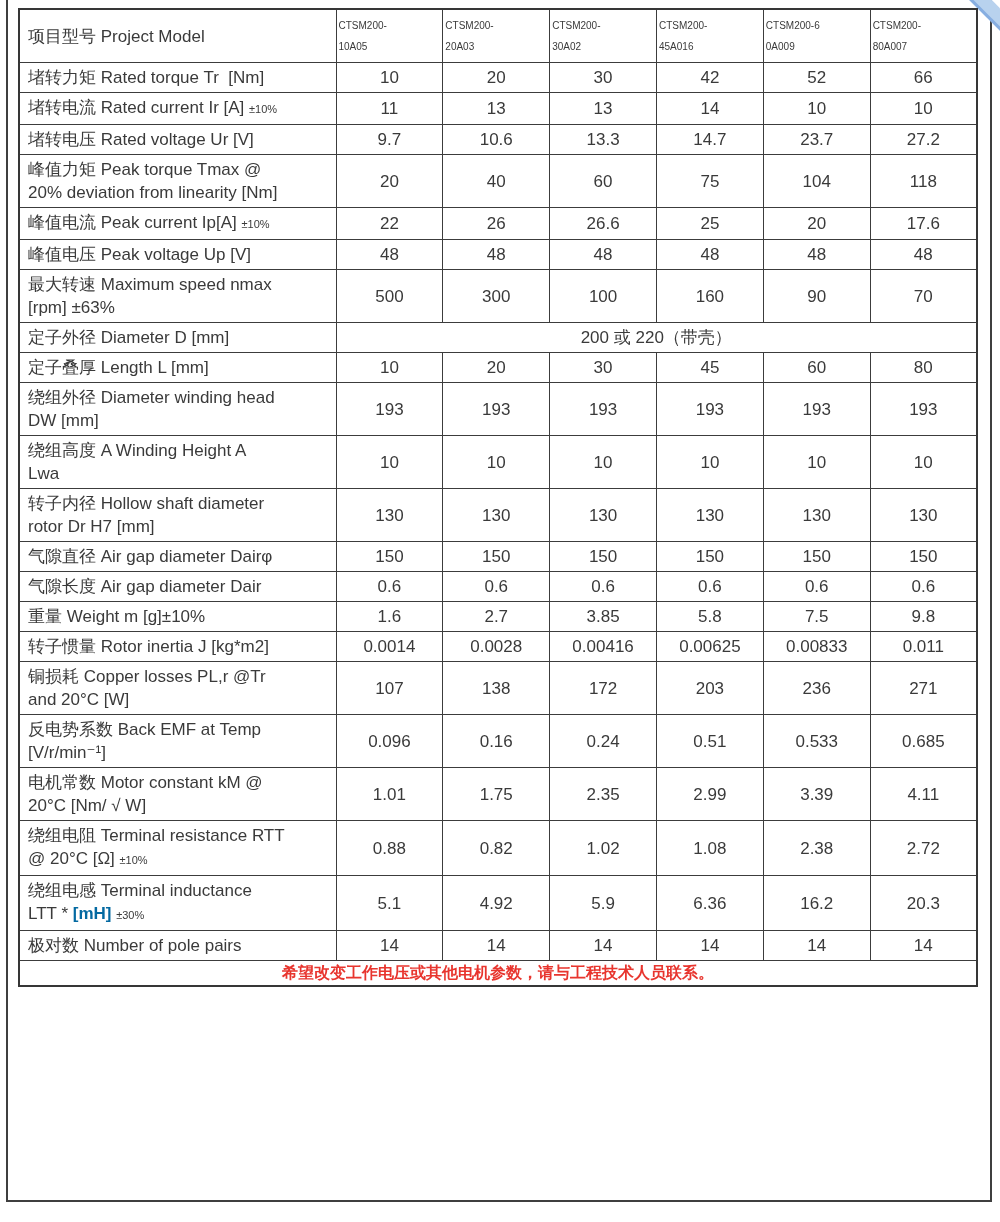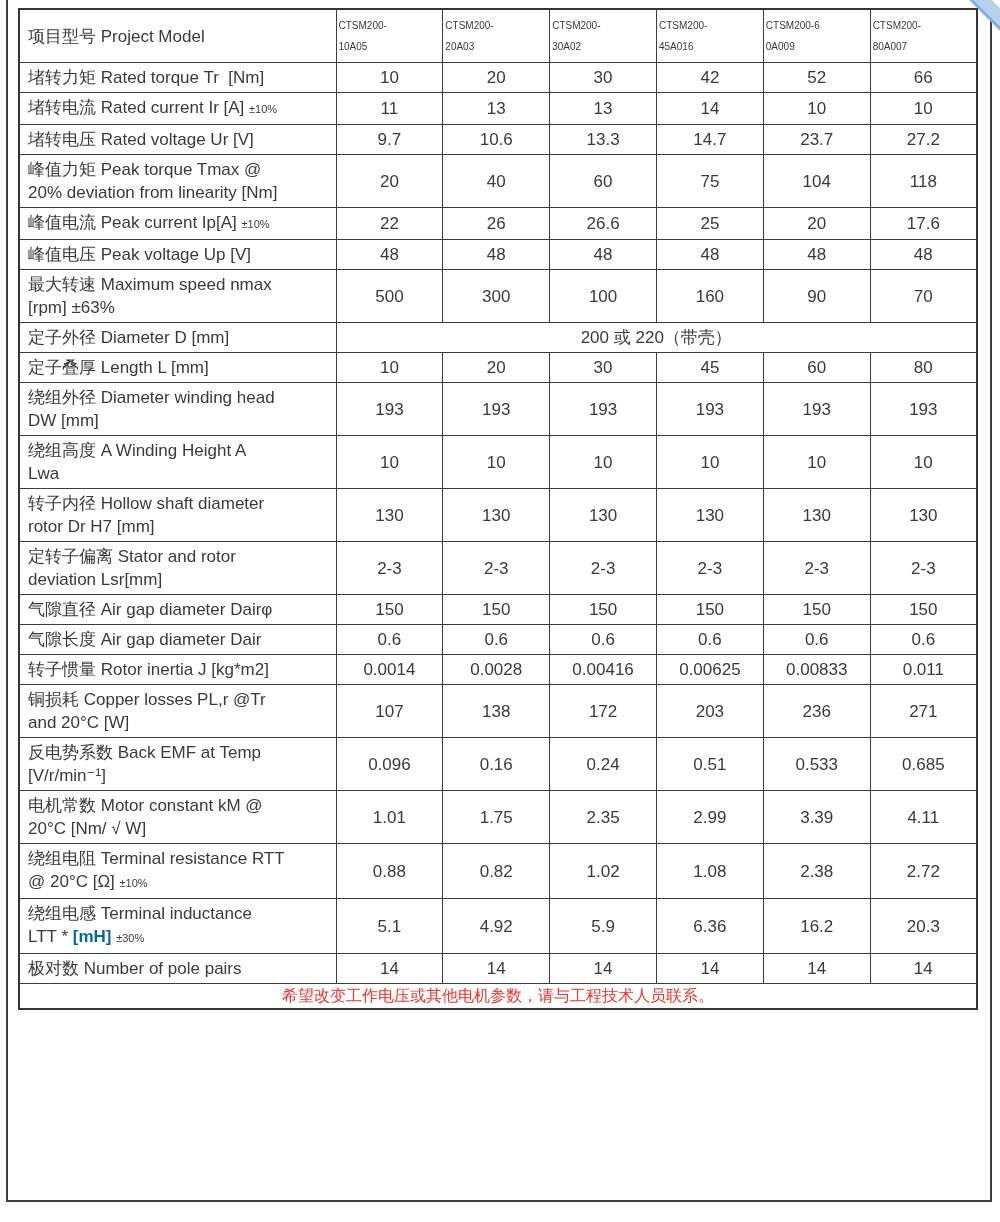--- a/index.html
+++ b/index.html
@@ -36,21 +36,21 @@
   th.plabel { text-align: left; padding-left: 8px; font-size: 17px; }
   td.label {
     font-size: 17px; line-height: 23px;
     padding: 3px 10px 3px 8px; white-space: pre-line;
   }
   td.val { font-size: 17px; line-height: 23px; text-align: center; padding: 3px 2px; }
   .small { font-size: 11px; }
   .red { color: #0369a1; font-weight: bold; }
   td.footer-note {
     color: #e8352e; font-size: 16px; text-align: center;
-    padding: 2px; line-height: 20px;
+    padding: 2px; line-height: 20px; font-weight: bold;
   }
 </style>
 </head>
 <body>
 
 <div class="outer-frame"></div>
 <div class="ribbon"></div>
 
 <table class="spec">
   <colgroup>
@@ -182,46 +182,45 @@
         <td class="label"><span>转子内径 Hollow shaft diameter
 rotor Dr H7 [mm]</span></td>
         <td class="val">130</td>
         <td class="val">130</td>
         <td class="val">130</td>
         <td class="val">130</td>
         <td class="val">130</td>
         <td class="val">130</td>
       </tr>
       <tr>
-        <td class="label"><span>定转子偏离 Stator and rotor
-deviation Lsr[mm]</span></td>
-        <td class="val">2-3</td>
-        <td class="val">2-3</td>
-        <td class="val">2-3</td>
-        <td class="val">2-3</td>
-        <td class="val">2-3</td>
-        <td class="val">2-3</td>
-      </tr>
-      <tr>
         <td class="label"><span>气隙直径 Air gap diameter Dairφ</span></td>
         <td class="val">150</td>
         <td class="val">150</td>
         <td class="val">150</td>
         <td class="val">150</td>
         <td class="val">150</td>
         <td class="val">150</td>
       </tr>
       <tr>
         <td class="label"><span>气隙长度 Air gap diameter Dair</span></td>
         <td class="val">0.6</td>
         <td class="val">0.6</td>
         <td class="val">0.6</td>
         <td class="val">0.6</td>
         <td class="val">0.6</td>
         <td class="val">0.6</td>
+      </tr>
+      <tr>
+        <td class="label"><span>重量 Weight m [g]±10%</span></td>
+        <td class="val">1.6</td>
+        <td class="val">2.7</td>
+        <td class="val">3.85</td>
+        <td class="val">5.8</td>
+        <td class="val">7.5</td>
+        <td class="val">9.8</td>
       </tr>
       <tr>
         <td class="label"><span>转子惯量 Rotor inertia J [kg*m2]</span></td>
         <td class="val">0.0014</td>
         <td class="val">0.0028</td>
         <td class="val">0.00416</td>
         <td class="val">0.00625</td>
         <td class="val">0.00833</td>
         <td class="val">0.011</td>
       </tr>

